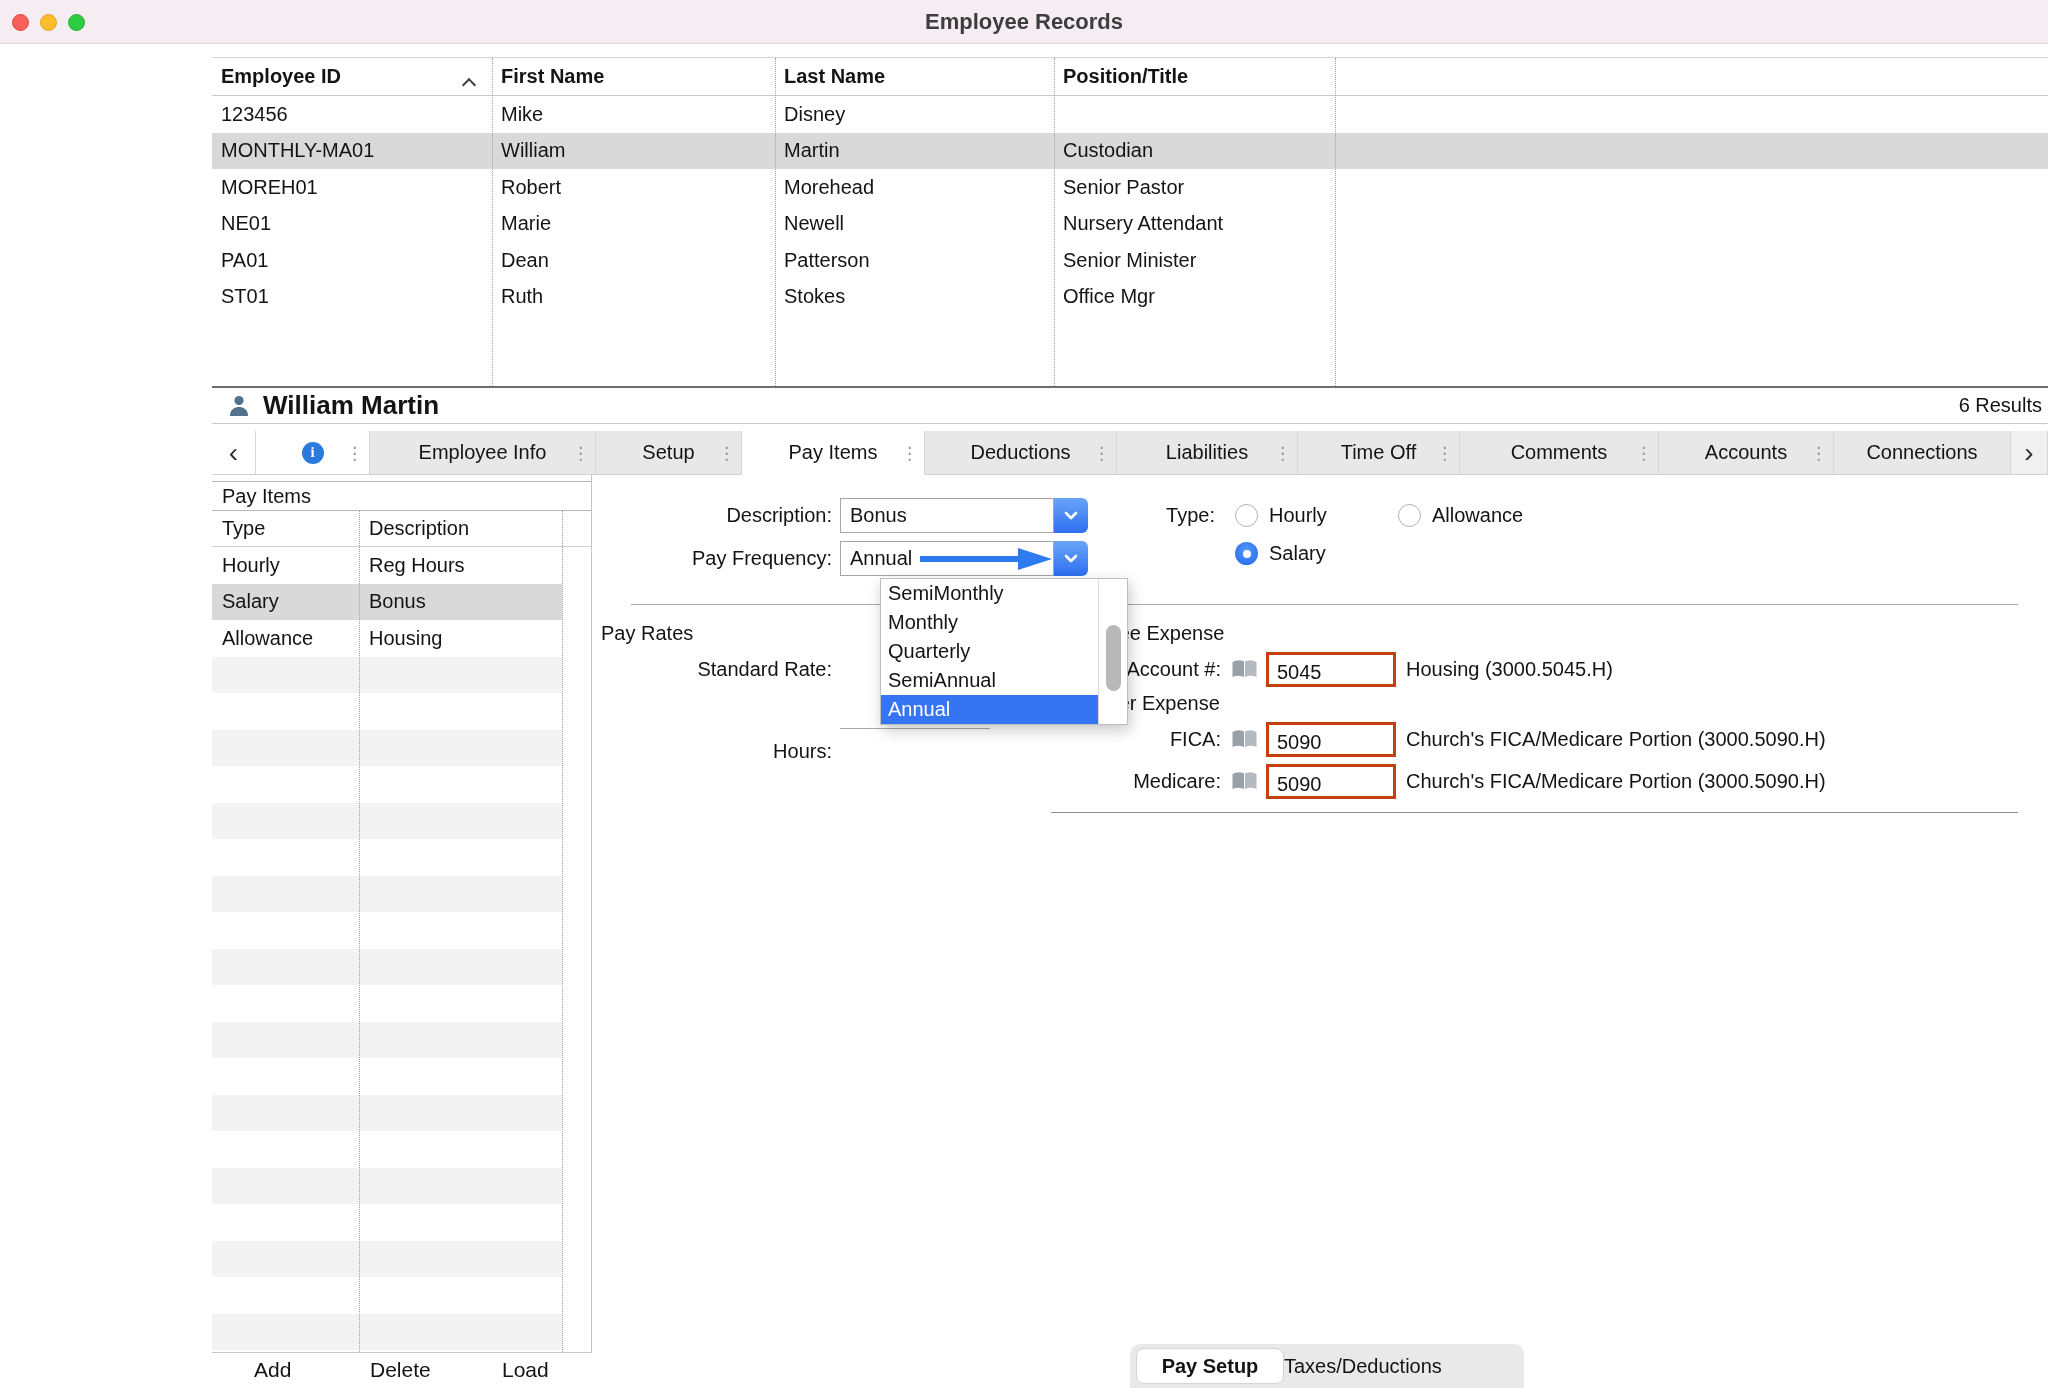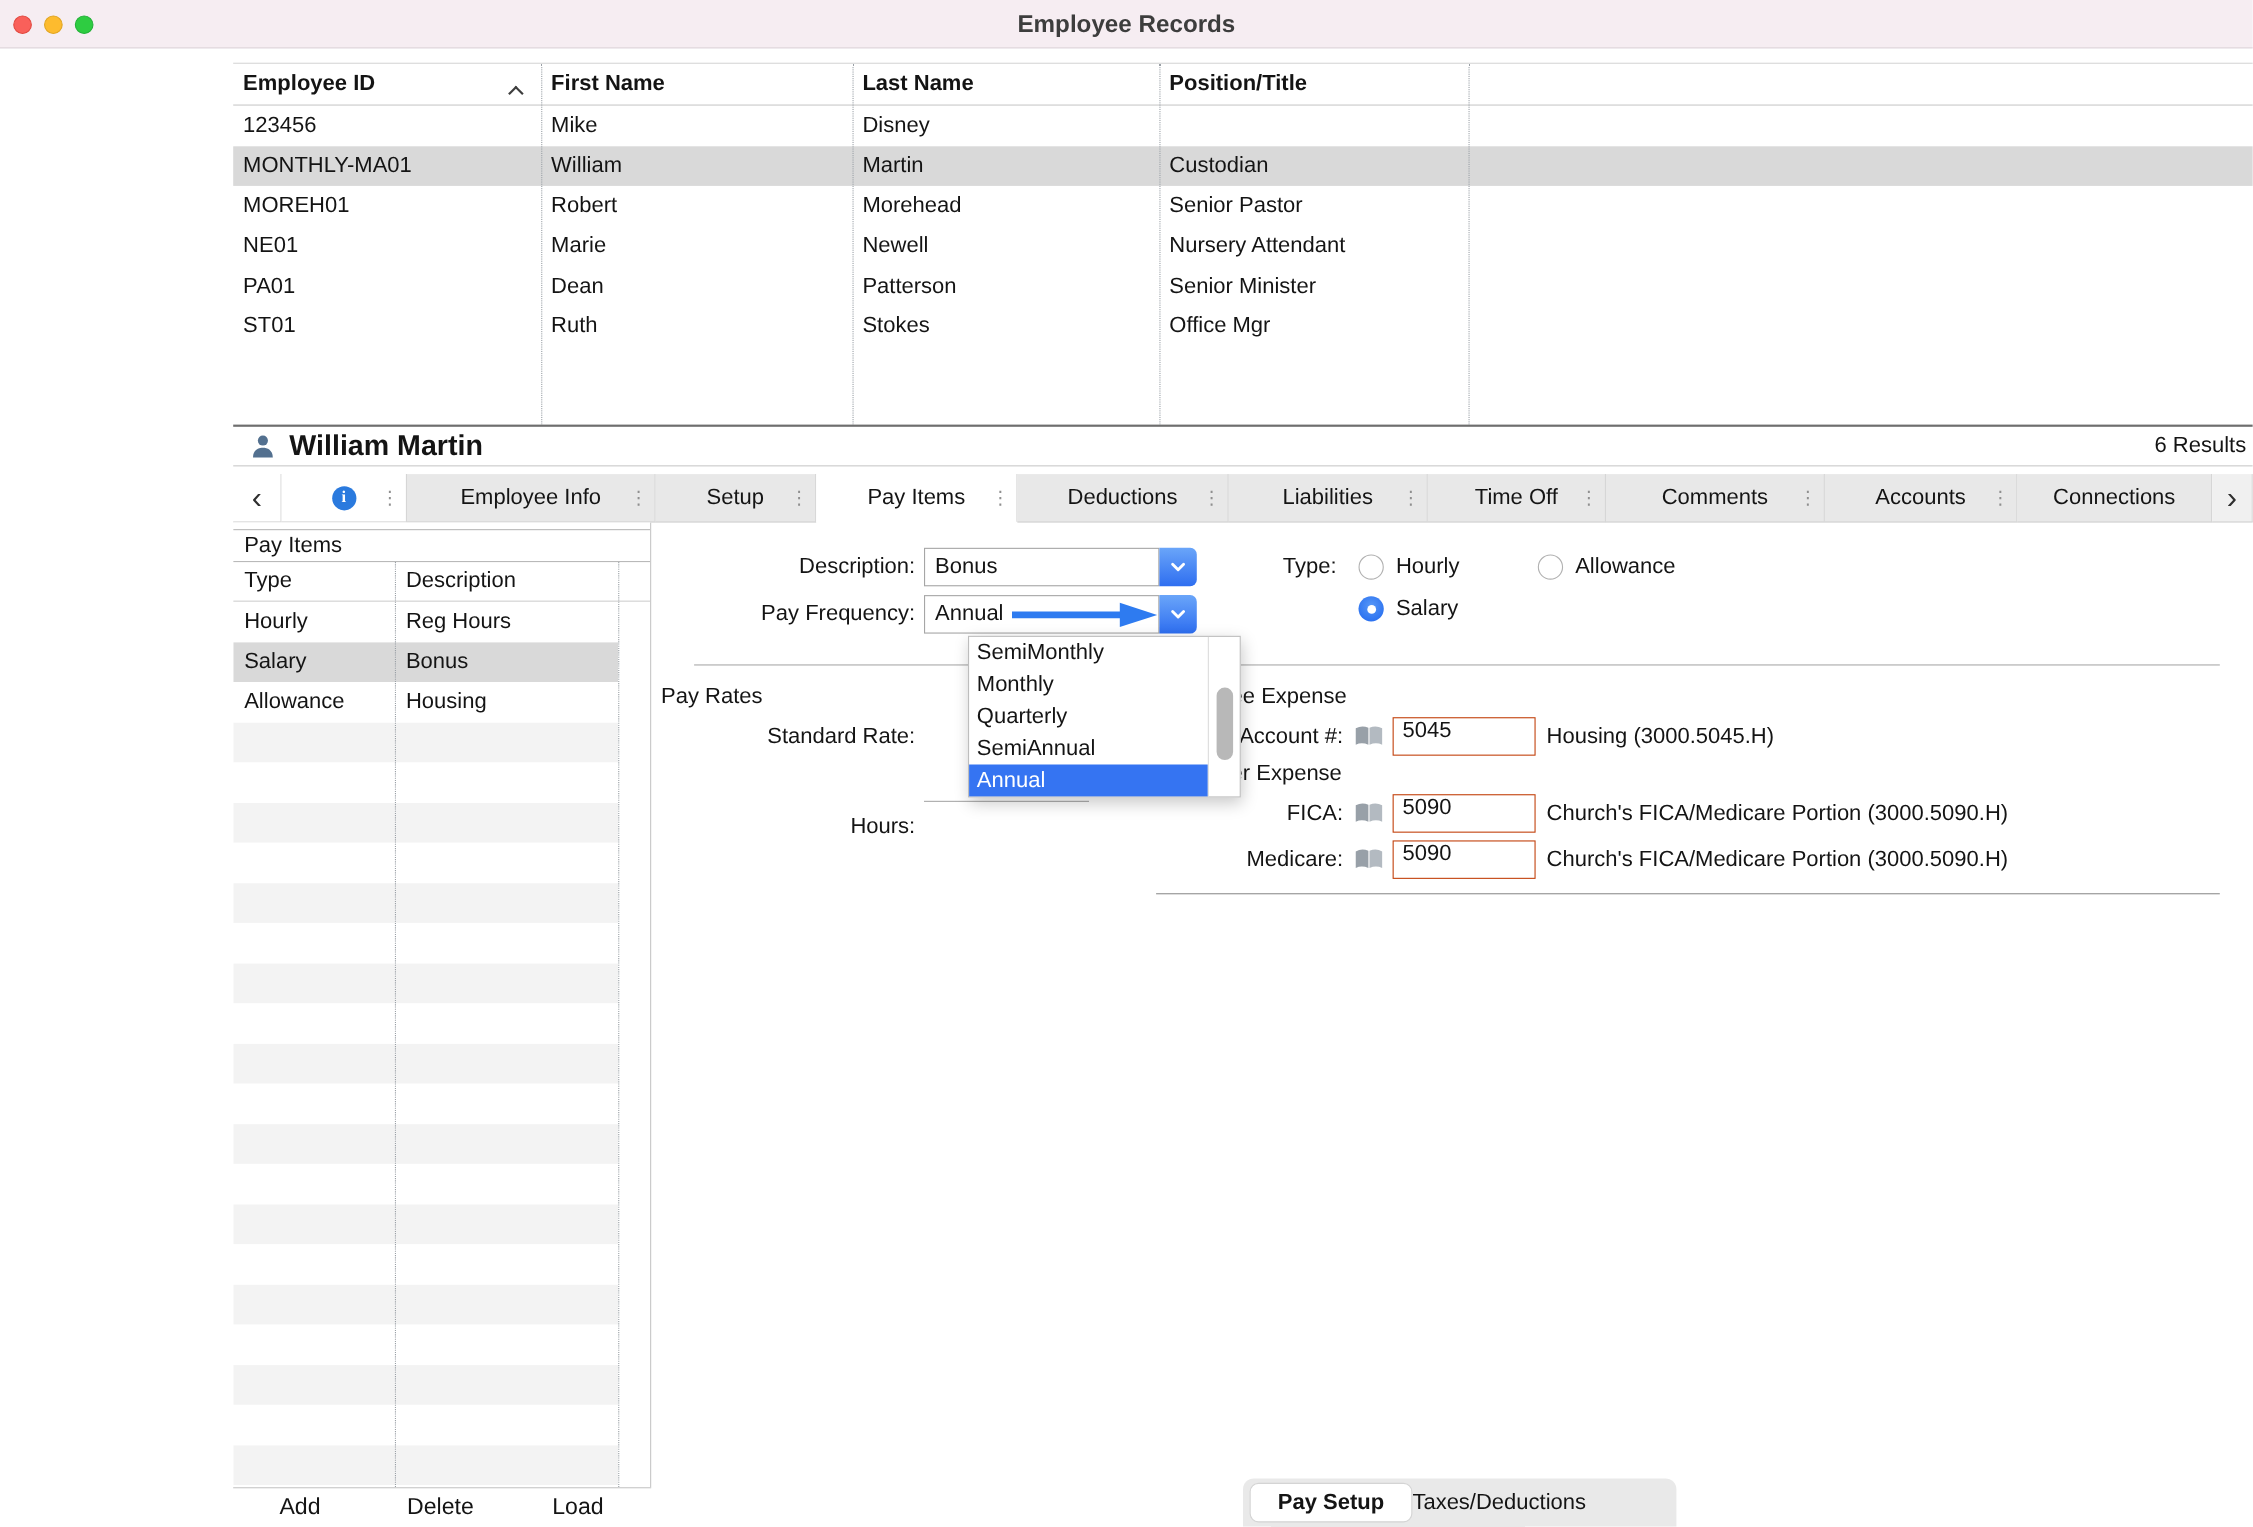--- a/index.html
+++ b/index.html
@@ -68,21 +68,21 @@
 
   
   .lbl{position:absolute;height:35px;line-height:35px;white-space:nowrap}
   .lbl.r{text-align:right}
   .sect{position:absolute;height:28px;line-height:28px;white-space:nowrap}
   .hr{position:absolute;height:0;border-top:1px solid #a9a9a9}
   .hr.dark{border-top:1px solid #8f8f8f}
   .fld{position:absolute;height:35px;display:flex}
   .fld .box{flex:1;border:1px solid #a6a6a6;background:#fff;display:flex;align-items:center;padding-left:9px;overflow:hidden;white-space:nowrap}
   .fld .dd{width:34px;background:linear-gradient(#6aa5f9,#2e6ef0);border-radius:0 6px 6px 0;display:flex;align-items:center;justify-content:center;flex:none}
-  .input{position:absolute;height:35px;border:1px solid #c2410c;background:#fff;display:flex;align-items:flex-start;padding-left:8px}
+  .input{position:absolute;height:35px;border:3px solid #c2410c;background:#fff;display:flex;align-items:flex-end;padding-left:8px}
   .desc{position:absolute;height:35px;line-height:35px;white-space:nowrap}
   .radio-row{position:absolute;height:35px;display:flex;align-items:center;gap:11px;font-size:20px}
   .radio{width:23px;height:23px;border-radius:50%;border:1.5px solid #b1b1b1;background:#fff;flex:none}
   .radio.sel{background:radial-gradient(circle at 50% 38%,#5697f7,#1e66ee);border:none;position:relative}
   .radio.sel::after{content:"";position:absolute;left:50%;top:50%;width:8px;height:8px;margin:-4px 0 0 -4px;border-radius:50%;background:#fff}
   .book{position:absolute}
 
   
   .popup{position:absolute;left:880px;top:578px;width:248px;height:147px;background:#fff;border:1px solid #bdbdbd;box-shadow:2px 5px 14px rgba(0,0,0,.22);z-index:40;display:flex}
   .opts{width:217px}

